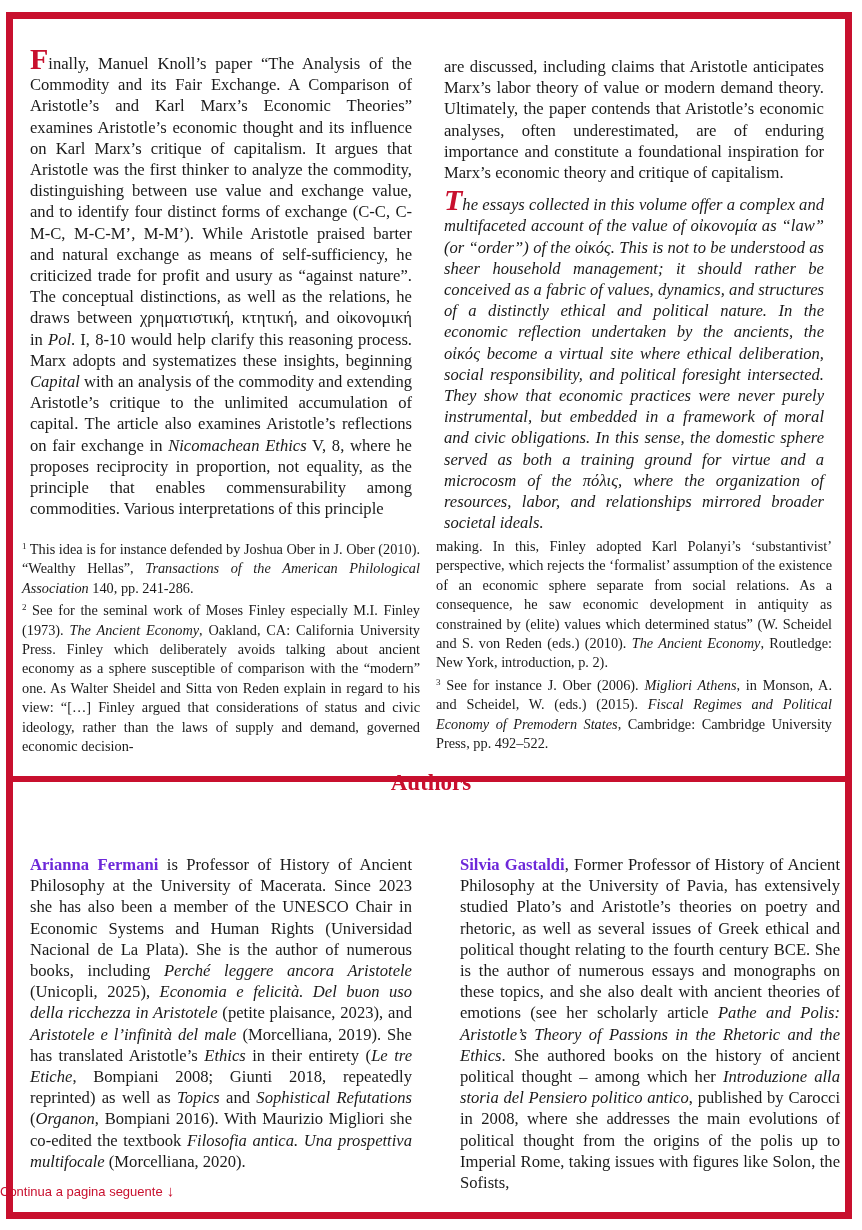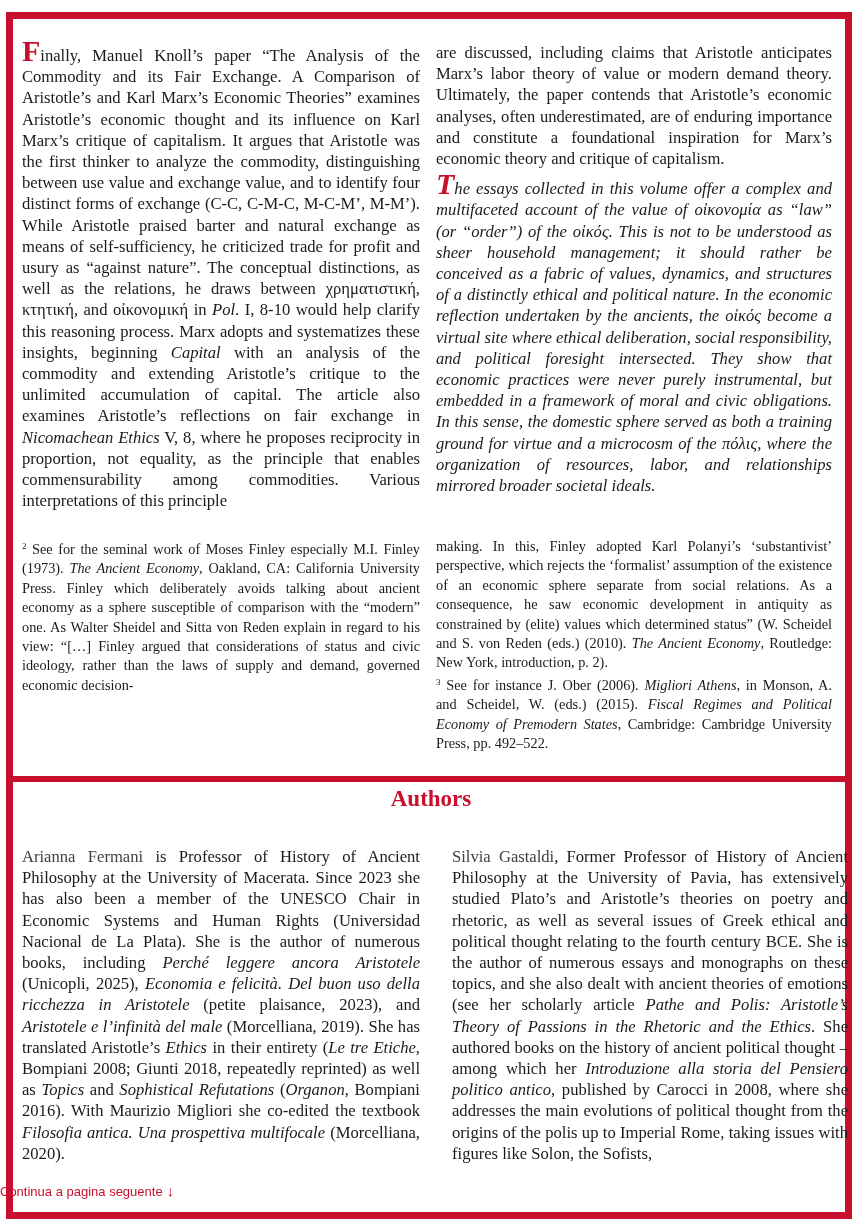--- a/index.html
+++ b/index.html
@@ -2,36 +2,36 @@
 <html><head>
 <meta charset="utf-8">
 <style>
   html, body { margin: 0; padding: 0; background: #ffffff; }
   body { width: 862px; height: 1230px; position: relative; overflow: hidden;
          font-family: "Liberation Serif", "DejaVu Serif", serif; color: #1a1a1a; }
   .frame { position: absolute; left: 6px; top: 12px; width: 832px; height: 1193px;
            border: 7px solid #c8102e; }
   .divider { position: absolute; left: 6px; top: 776px; width: 846px; height: 6px; background: #c8102e; }
   .col { position: absolute; text-align: justify; font-size: 16.6px; line-height: 21.2px; }
-  .col p { margin: 0; }
+  .col p { margin: 8px; }
   .col p + p { margin-top: 6px; font-style: italic; }
   .dropcap { color: #c8102e; font-weight: bold; font-size: 30px; line-height: 18px; }
   .notes { position: absolute; text-align: justify; font-size: 14.3px; line-height: 19.4px; }
   .notes p { margin: 0; }
   .notes sup { font-size: 9px; vertical-align: 5px; }
   .top-left { left: 22px; top: 42px; width: 398px; }
-  .top-right { left: 436px; top: 42px; width: 396px; }
+  .top-right { left: 436px; top: 48px; width: 396px; }
   .notes-left { left: 22px; top: 537px; width: 398px; }
   .notes-right { left: 436px; top: 537px; width: 396px; }
-  .authors-title { position: absolute; left: 0; width: 862px; top: 784px; text-align: center;
+  .authors-title { position: absolute; left: 0; width: 862px; top: 768px; text-align: center;
                    color: #c8102e; font-weight: bold; font-size: 23px; line-height: 30px;
                    font-family: "Liberation Serif", serif; }
   .bio-left { left: 22px; top: 846px; width: 398px; }
   .bio-right { left: 452px; top: 846px; width: 396px; }
-  .author-name { color: #404040; font-weight: normal; }
+  .author-name { color: #6d28d9; font-weight: bold; }
   i { font-style: italic; }
   .continue { position: absolute; top: 1182px; left: 0; width: 862px; 
               color: #c8102e; font-family: "Liberation Sans", sans-serif; font-size: 13px; }
   .continue .arrow { font-size: 15px; margin-left: 4px; }
 </style>
 </head>
 <body>
 
 <div class="frame"></div>
 <div class="divider"></div>
@@ -39,20 +39,21 @@
 <div class="col top-left">
   <p><span class="dropcap">F</span><span>inally, Manuel Knoll’s paper “The Analysis of the Commodity and its Fair Exchange. A Comparison of Aristotle’s and Karl Marx’s Economic Theories” examines Aristotle’s economic thought and its influence on Karl Marx’s critique of capitalism. It argues that Aristotle was the first thinker to analyze the commodity, distinguishing between use value and exchange value, and to identify four distinct forms of exchange (C-C, C-M-C, M-C-M’, M-M’). While Aristotle praised barter and natural exchange as means of self-sufficiency, he criticized trade for profit and usury as “against nature”. The conceptual distinctions, as well as the relations, he draws between χρηματιστική, κτητική, and οἰκονομική in </span><i>Pol</i><span>. I, 8-10 would help clarify this reasoning process. Marx adopts and systematizes these insights, beginning </span><i>Capital</i><span> with an analysis of the commodity and extending Aristotle’s critique to the unlimited accumulation of capital. The article also examines Aristotle’s reflections on fair exchange in </span><i>Nicomachean Ethics</i><span> V, 8, where he proposes reciprocity in proportion, not equality, as the principle that enables commensurability among commodities. Various interpretations of this principle</span></p>
 </div>
 
 <div class="col top-right">
   <p>are discussed, including claims that Aristotle anticipates Marx’s labor theory of value or modern demand theory. Ultimately, the paper contends that Aristotle’s economic analyses, often underestimated, are of enduring importance and constitute a foundational inspiration for Marx’s economic theory and critique of capitalism.</p>
   <p><span class="dropcap">T</span><span>he essays collected in this volume offer a complex and multifaceted account of the value of οἰκονομία as “law” (or “order”) of the οἰκός. This is not to be understood as sheer household management; it should rather be conceived as a fabric of values, dynamics, and structures of a distinctly ethical and political nature. In the economic reflection undertaken by the ancients, the οἰκός become a virtual site where ethical deliberation, social responsibility, and political foresight intersected. They show that economic practices were never purely instrumental, but embedded in a framework of moral and civic obligations. In this sense, the domestic sphere served as both a training ground for virtue and a microcosm of the πόλις, where the organization of resources, labor, and relationships mirrored broader societal ideals.</span></p>
 </div>
 
 <div class="notes notes-left">
+  <p><sup>1</sup><span> This idea is for instance defended by Joshua Ober in J. Ober (2010). “Wealthy Hellas”, </span><i>Transactions of the American Philological Association</i><span> 140, pp. 241-286.</span></p>
   <p><sup>2</sup><span> See for the seminal work of Moses Finley especially M.I. Finley (1973). </span><i>The Ancient Economy</i><span>, Oakland, CA: California University Press. Finley which deliberately avoids talking about ancient economy as a sphere susceptible of comparison with the “modern” one. As Walter Sheidel and Sitta von Reden explain in regard to his view: “[…] Finley argued that considerations of status and civic ideology, rather than the laws of supply and demand, governed economic decision-</span></p>
 </div>
 
 <div class="notes notes-right">
   <p><span>making. In this, Finley adopted Karl Polanyi’s ‘substantivist’ perspective, which rejects the ‘formalist’ assumption of the existence of an economic sphere separate from social relations. As a consequence, he saw economic development in antiquity as constrained by (elite) values which determined status” (W. Scheidel and S. von Reden (eds.) (2010). </span><i>The Ancient Economy</i><span>, Routledge: New York, introduction, p. 2).</span></p>
   <p><sup>3</sup><span> See for instance J. Ober (2006). </span><i>Migliori Athens</i><span>, in Monson, A. and Scheidel, W. (eds.) (2015). </span><i>Fiscal Regimes and Political Economy of Premodern States</i><span>, Cambridge: Cambridge University Press, pp. 492–522.</span></p>
 </div>
 
 <div class="authors-title">Authors</div>
 

